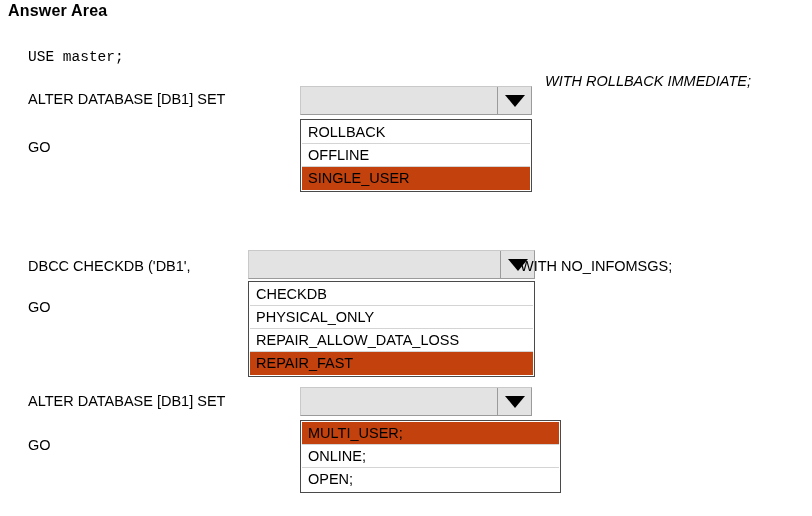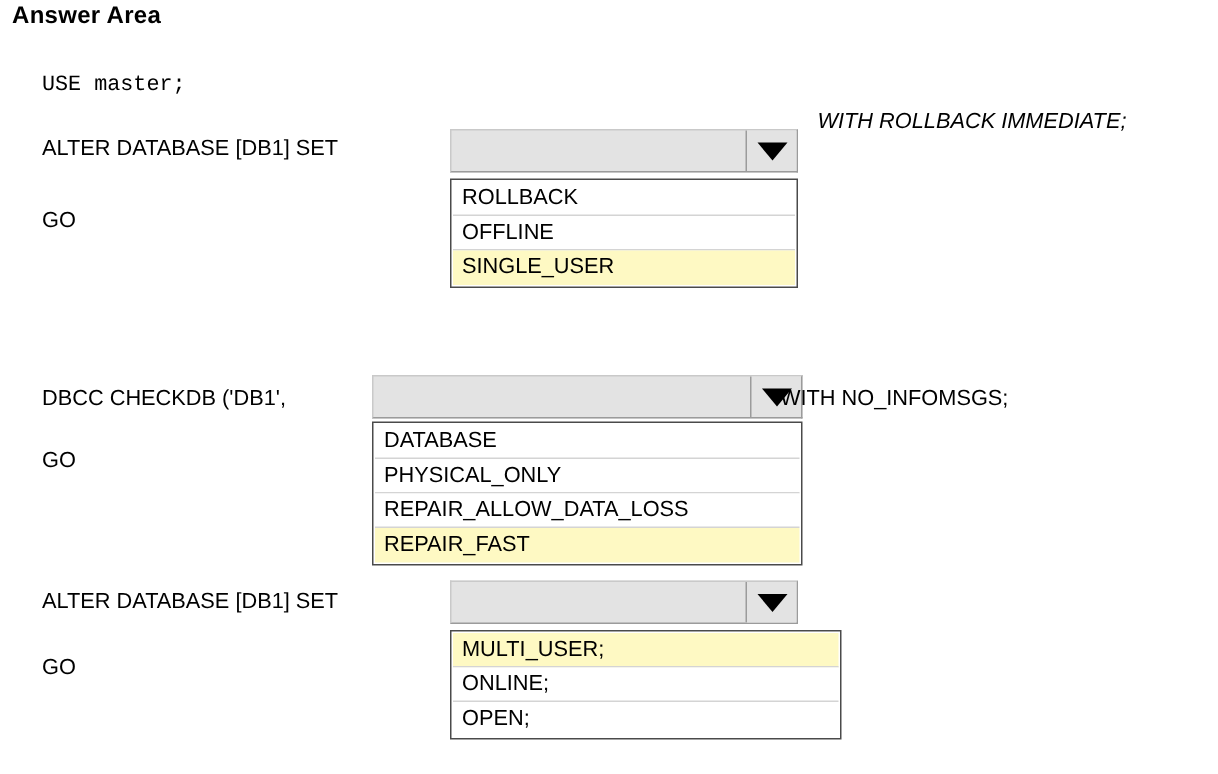--- a/index.html
+++ b/index.html
@@ -85,21 +85,21 @@
     line-height: 23px;
     height: 23px;
     padding-left: 6px;
     white-space: nowrap;
     background: #ffffff;
     border-bottom: 1px solid #d4d4d4;
     overflow: hidden;
   }
   .option:last-child { border-bottom: none; }
   .option.selected {
-    background: #fef9c3;
+    background: #c2410c;
   }
 </style>
 </head>
 <body>
 
 <div class="page-title">Answer Area</div>
 
 <div class="code-line" style="left:28px; top:48px;font-family:Liberation Mono, monospace;">USE master;</div>
 
 <div class="code-line" style="left:28px; top:90px;">ALTER DATABASE [DB1] SET</div>
@@ -128,21 +128,21 @@
   <div class="combo-arrow-btn">
     <span class="arrow-glyph"></span>
   </div>
 </div>
 
 <div class="code-line" style="left:520px; top:257px;">WITH NO_INFOMSGS;</div>
 
 <div class="code-line" style="left:28px; top:298px;">GO</div>
 
 <div class="optionlist" style="left:248px; top:281px; width:287px;">
-  <div class="option">DATABASE</div>
+  <div class="option">CHECKDB</div>
   <div class="option">PHYSICAL_ONLY</div>
   <div class="option">REPAIR_ALLOW_DATA_LOSS</div>
   <div class="option selected">REPAIR_FAST</div>
 </div>
 
 <div class="code-line" style="left:28px; top:392px;">ALTER DATABASE [DB1] SET</div>
 
 <div class="combo" style="left:300px; top:387px; width:232px; height:29px;">
   <div class="combo-value"></div>
   <div class="combo-arrow-btn">

